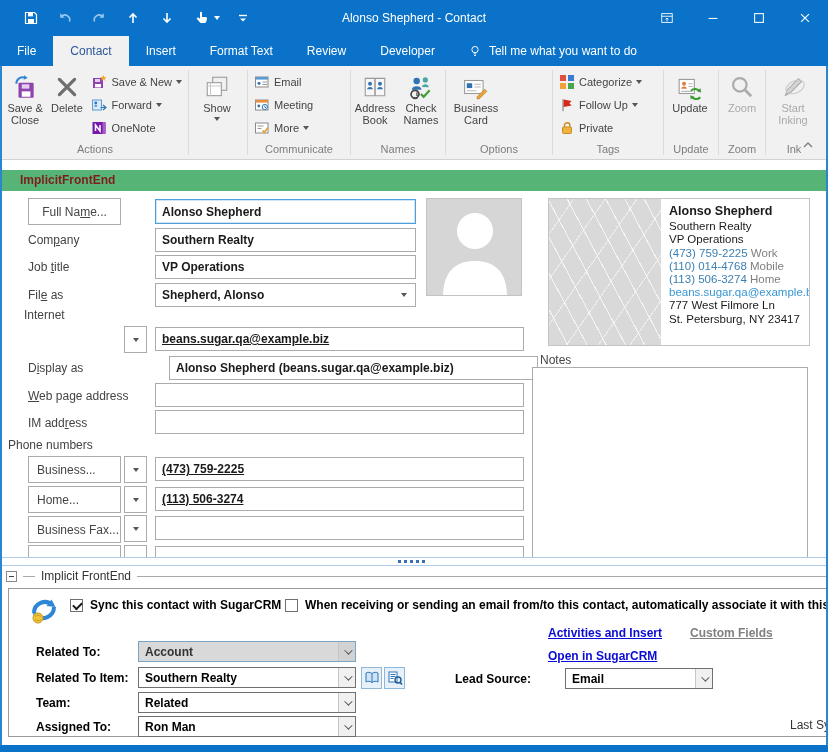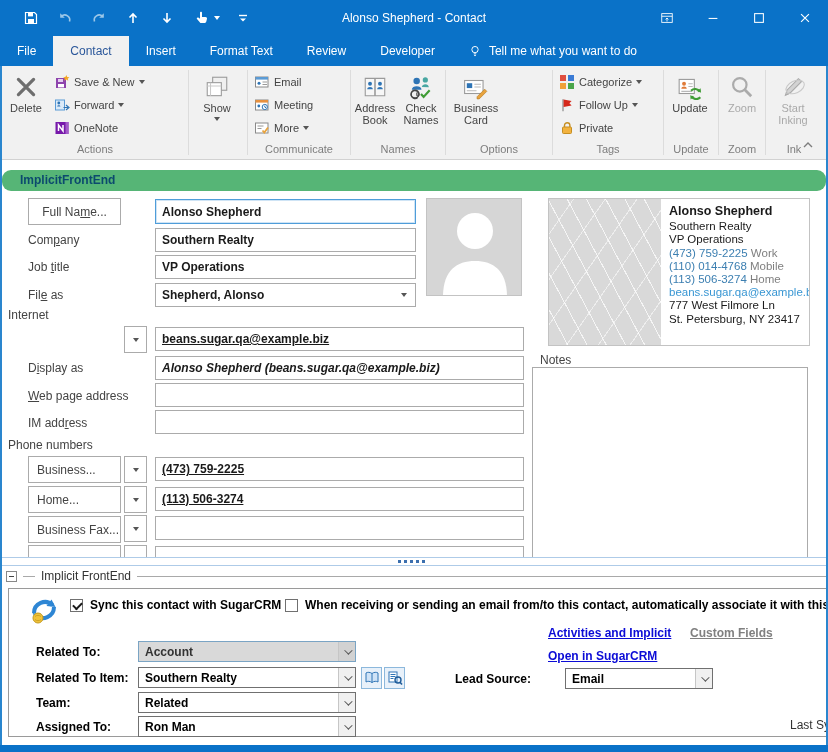--- a/index.html
+++ b/index.html
@@ -41,21 +41,21 @@
   .rbtn-lg .caret { margin-top:3px; }
   .disabled { color:#a9a9a9 !important; cursor:default; }
   .ribbon-collapse { position:absolute; right:14px; bottom:6px; color:#7d7d7d; font-size:12px; cursor:pointer; }
 
   
   .sideborder { position:absolute; top:66px; width:2px; height:679px; background:#2a86ce; z-index:50; }
   .bottomborder { position:absolute; left:0; top:745px; width:828px; height:7px; background:#0a72c8; z-index:50; }
 
   
   .content { position:absolute; top:161px; left:0; width:828px; height:396px; background:#fff; overflow:hidden; }
-  .banner { position:absolute; top:9px; left:2px; width:824px; height:21px; background:#56b576; color:#0c4a6e; font-size:12px; font-weight:bold; line-height:21px; padding-left:18px;border-radius:9px; }
+  .banner { position:absolute; top:9px; left:2px; width:824px; height:21px; background:#56b576; color:#7f1d1d; font-size:12px; font-weight:bold; line-height:21px; padding-left:18px; }
   .flabel { position:absolute; font-size:12px; color:#444; white-space:nowrap; }
   .flabel u { text-decoration:underline; }
   .finput { position:absolute; border:1px solid #ababab; background:#fff; font-size:12px; font-weight:bold; color:#1a1a1a; padding:0 6px; display:flex; align-items:center; white-space:nowrap; overflow:hidden; }
   .finput.link-u { text-decoration:underline; }
   .finput.focused { border:1px solid #4f9dd9; box-shadow:inset 0 0 0 1px #cfe4f5; }
   .fbtn { position:absolute; border:1px solid #ababab; background:#fff; font-size:12px; color:#444; display:flex; align-items:center; justify-content:center; gap:5px; cursor:pointer; padding:0 8px; white-space:nowrap; overflow:hidden; }
   .fbtn.left { justify-content:flex-start; }
   .fbtn svg { width:14px; height:14px; flex:0 0 14px; }
   .dropbtn { position:absolute; border:1px solid #ababab; background:#fff; display:flex; align-items:center; justify-content:center; cursor:pointer; }
   .combo-caret { position:absolute; right:8px; top:50%; margin-top:-2px; }
@@ -192,20 +192,32 @@
           <path d="M6.6 11.3h2.8M7 13.2h2" stroke="#fff" stroke-width="1.1"></path>
         </svg>
       <span>Tell me what you want to do</span>
     </span>
   </div>
 
   <div class="ribbon">
 
     <div class="rgroup" style="width:184px">
       <div class="rgroup-content">
+        <div class="rbtn-lg" style="width:52px">
+          <span class="ric">
+            <svg viewBox="0 0 24 24">
+                <path d="M4 9C4 4.4 8.2 2.2 12 3.4" fill="none" stroke="#2e86d4" stroke-width="1.8"></path>
+                <path d="M11.2 1.2l3.4 2.4-3.8 1.6z" fill="#2e86d4"></path>
+                <rect x="6" y="8" width="14" height="14" rx="1" fill="#8e44ad"></rect>
+                <rect x="9" y="16" width="8" height="5" fill="#fff"></rect>
+                <rect x="9" y="9.5" width="7" height="4" fill="#e4cdf0"></rect>
+              </svg>
+          </span>
+          <span>Save &amp; Close</span>
+        </div>
         <div class="rbtn-lg" style="width:46px">
           <span class="ric">
             <svg viewBox="0 0 24 24">
                 <path d="M5 5l14 14M19 5L5 19" stroke="#6e6e6e" stroke-width="3" stroke-linecap="round"></path>
               </svg>
           </span>
           <span>Delete</span>
         </div>
         <div class="rcol">
           <div class="rbtn-sm">
@@ -479,29 +491,29 @@
         <div>VP Operations</div>
         <div><span class="card-phone">(473) 759-2225</span> <span class="card-kind">Work</span></div>
         <div><span class="card-phone">(110) 014-4768</span> <span class="card-kind">Mobile</span></div>
         <div><span class="card-phone">(113) 506-3274</span> <span class="card-kind">Home</span></div>
         <div class="card-email">beans.sugar.qa@example.biz</div>
         <div>777 West Filmore Ln</div>
         <div>St. Petersburg, NY  23417</div>
       </div>
     </div>
 
-    <div class="flabel" style="left:8px; top:147px;text-align:right;">Internet</div>
+    <div class="flabel" style="left:24px; top:147px;text-align:right;">Internet</div>
 
     <div class="dropbtn" style="left:124px; top:165px; width:23px; height:27px;">
         <span class="caret"></span>
       </div>
     <div class="finput link-u" style="left:155px; top:166px; width:369px; height:24px;">beans.sugar.qa@example.biz</div>
 
     <div class="flabel" style="left:28px; top:200px;">D<u>i</u>splay as</div>
-    <div class="finput" style="left:155px; top:195px; width:369px; height:24px;font-style:italic;">Alonso Shepherd (beans.sugar.qa@example.biz)</div>
+    <div class="finput" style="left:169px; top:195px; width:369px; height:24px;">Alonso Shepherd (beans.sugar.qa@example.biz)</div>
 
     <div class="flabel" style="left:28px; top:228px;"><u>W</u>eb page address</div>
     <div class="finput" style="left:155px; top:222px; width:369px; height:24px;"></div>
 
     <div class="flabel" style="left:28px; top:255px;">IM add<u>r</u>ess</div>
     <div class="finput" style="left:155px; top:249px; width:369px; height:24px;"></div>
 
     <div class="flabel" style="left:8px; top:277px;">Phone numbers</div>
 
     <div class="fbtn left" style="left:28px; top:295px; width:93px; height:27px;">
@@ -615,21 +627,21 @@
     </div>
 
     <div class="prow-label" style="left:36px; top:154px;">Assigned To:</div>
     <div class="combo" style="left:138px; top:150px; width:218px;">
       <span>Ron Man</span>
       <span class="chev-btn">
           <span class="chev"></span>
         </span>
     </div>
 
-    <div class="plink" style="left:548px; top:60px;">Activities and Implicit</div>
+    <div class="plink" style="left:548px; top:60px;">Activities and Insert</div>
     <div class="plink gray" style="left:690px; top:60px;">Custom Fields</div>
     <div class="plink" style="left:548px; top:83px;">Open in SugarCRM</div>
 
     <div class="prow-label" style="left:455px; top:106px;">Lead Source:</div>
     <div class="combo" style="left:565px; top:102px; width:148px;">
       <span>Email</span>
       <span class="chev-btn">
           <span class="chev"></span>
         </span>
     </div>

